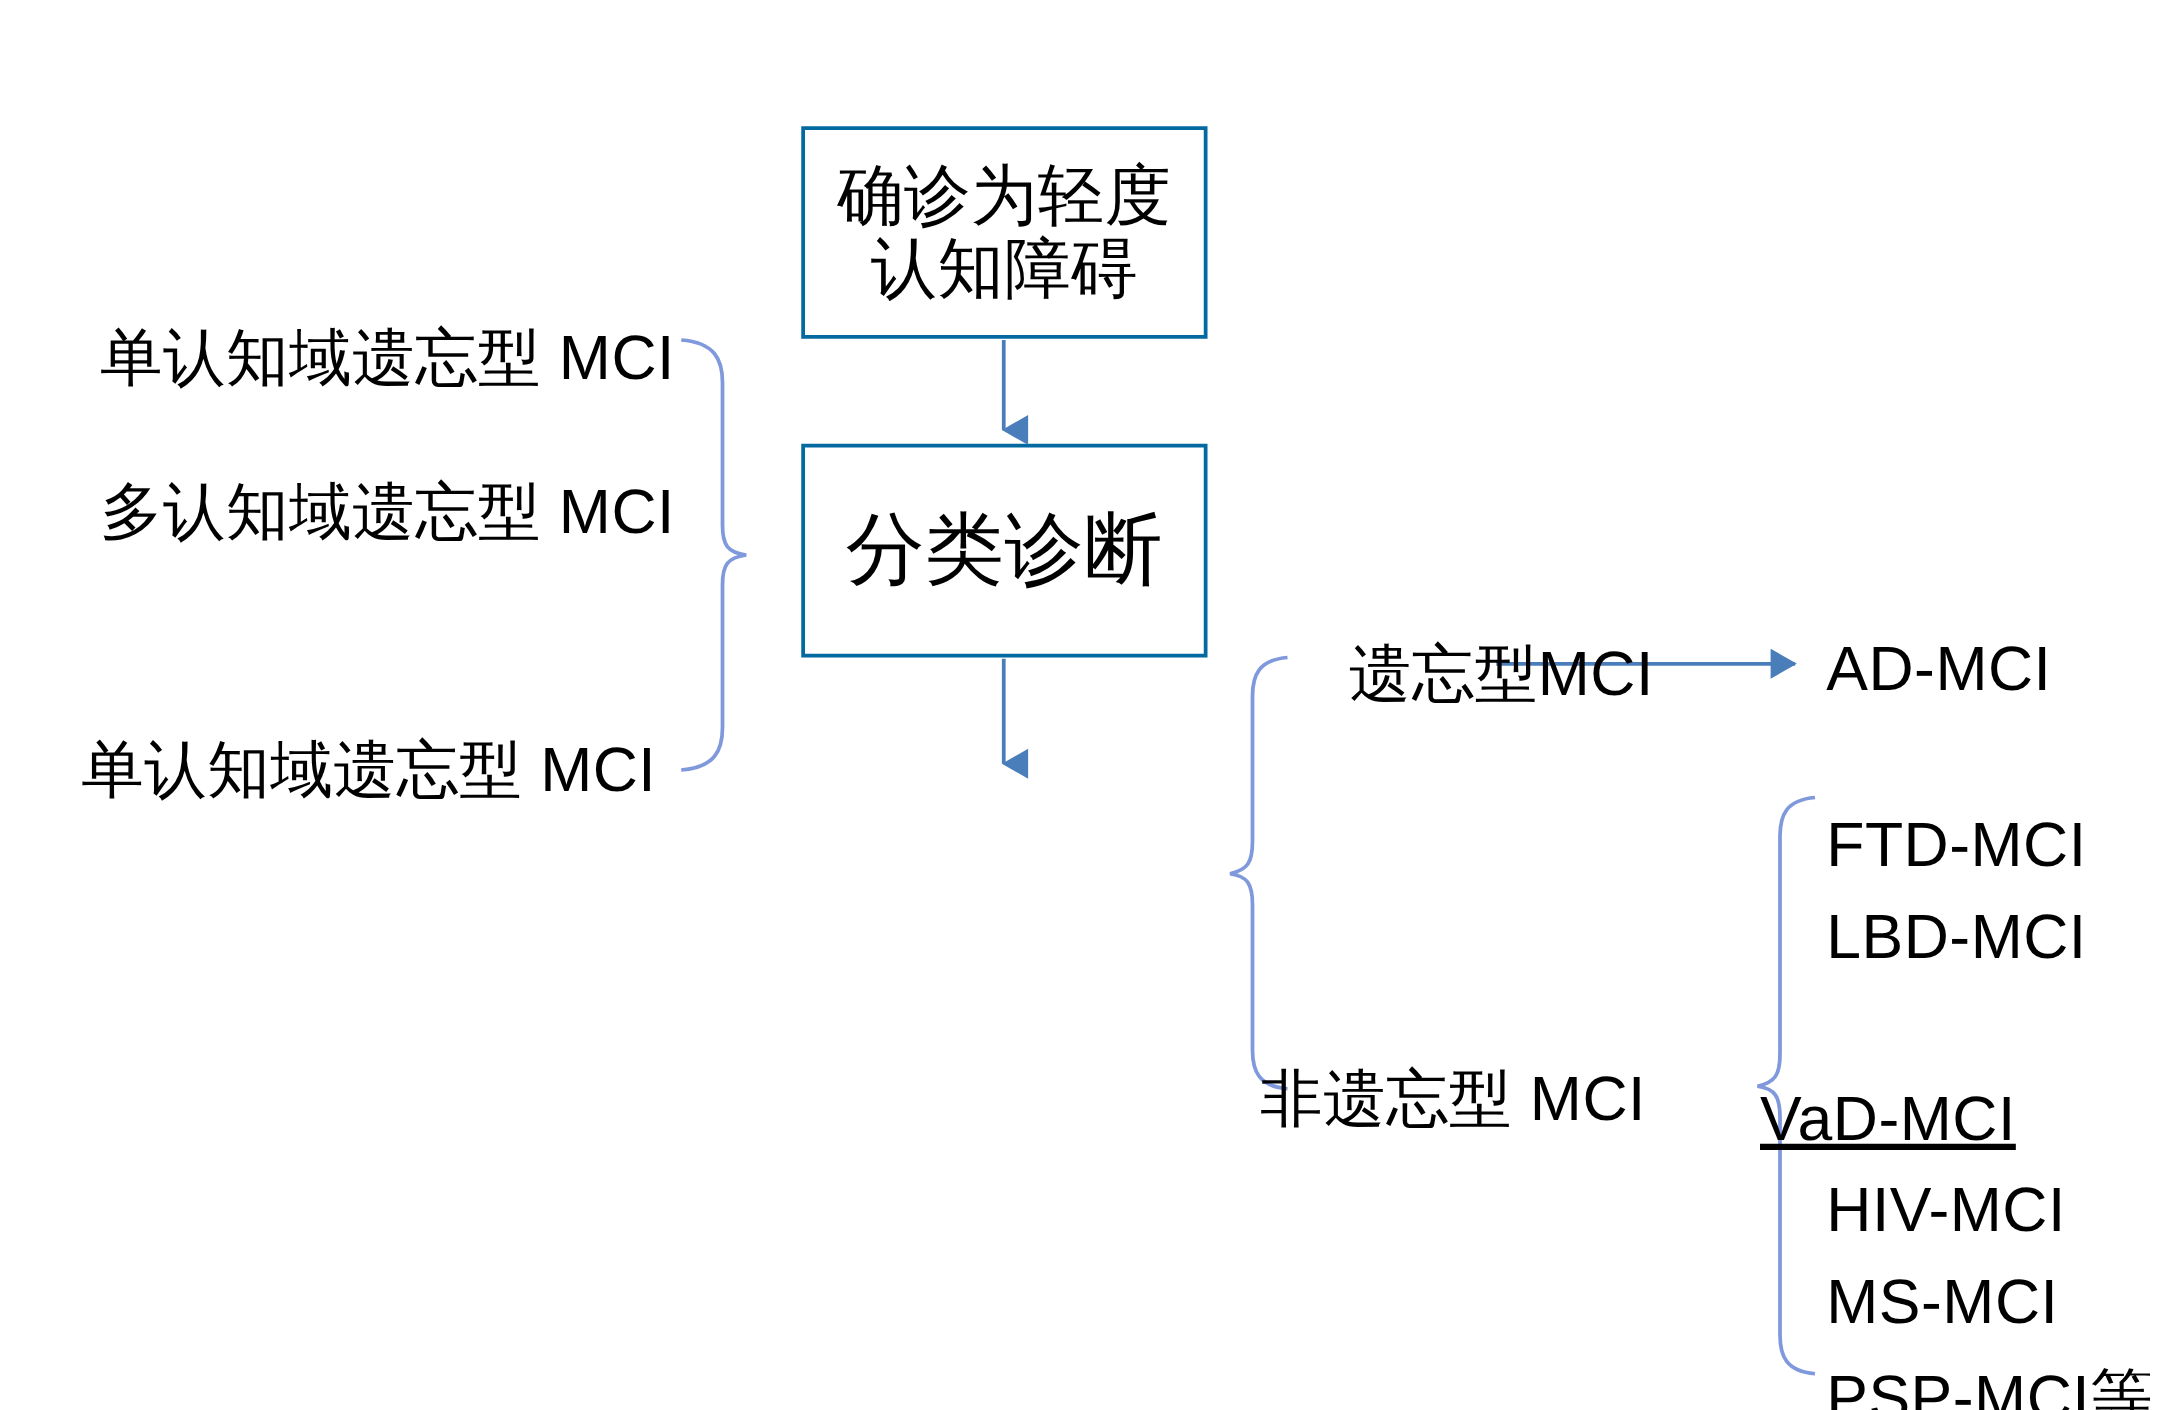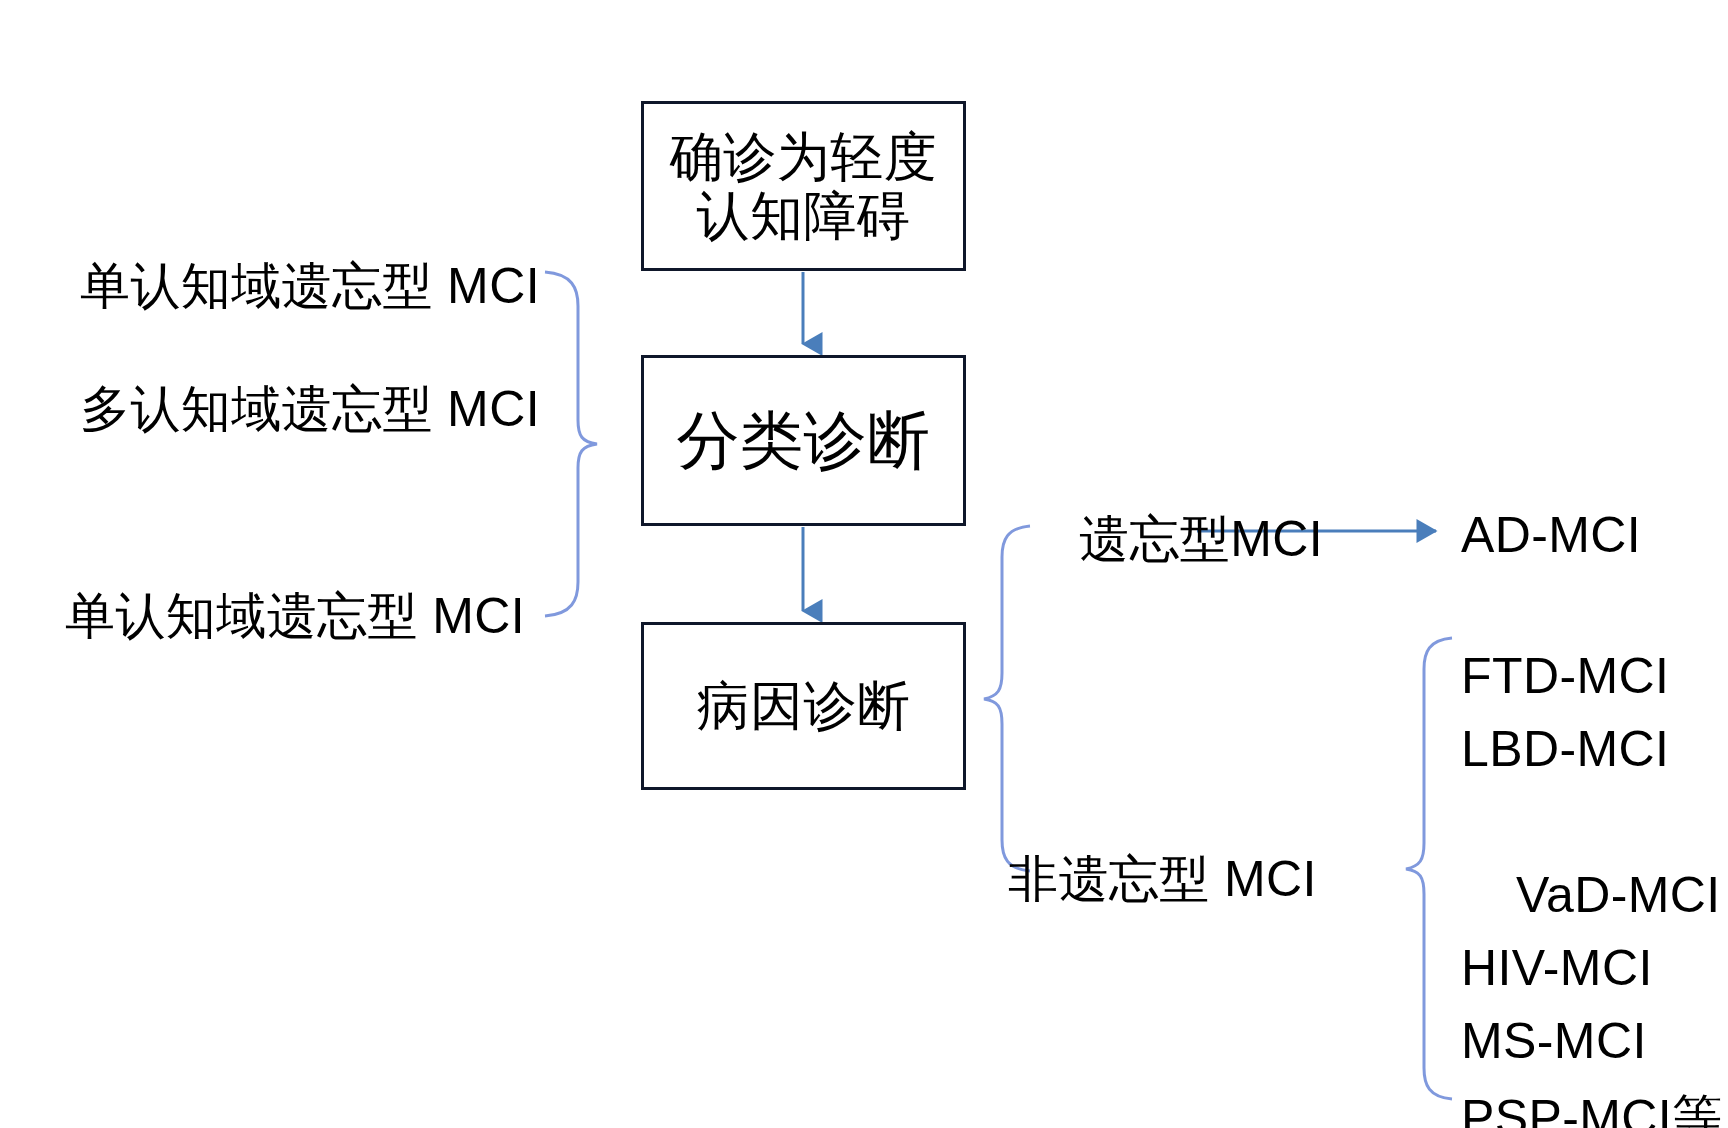--- a/index.html
+++ b/index.html
@@ -15,21 +15,21 @@
     position: relative;
     width: 1728px;
     height: 1128px;
     background: #ffffff;
     overflow: hidden;
   }
   
   .flow-box {
     position: absolute;
     box-sizing: border-box;
-    border: 3px solid #0f172a;
+    border: 3px solid #0369a1;
     background: #ffffff;
     display: flex;
     align-items: center;
     justify-content: center;
     text-align: center;
     line-height: 1.12;
     letter-spacing: 0.5px;
     color: #000000;
   }
   #box-confirm {
@@ -136,43 +136,40 @@
 
   <div class="flow-box" id="box-confirm">
     <span class="box-text">确诊为轻度
 认知障碍</span>
   </div>
 
   <div class="flow-box" id="box-classify">
     <span class="box-text">分类诊断</span>
   </div>
 
-  <div class="flow-box" id="box-etiology">
-    <span class="box-text">病因诊断</span>
-  </div>
 
   <div class="label label-left" style="left:80px; top:253px; width:445px;">单认知域遗忘型 MCI</div>
 
   <div class="label label-left" style="left:80px; top:376px; width:445px;">多认知域遗忘型 MCI</div>
 
 
   <div class="label label-left" style="left:30px; top:583px; width:495px;">单认知域遗忘型 MCI</div>
 
   <div class="label label-mid" style="left:1079px; top:506px;">遗忘型MCI</div>
 
   <div class="label label-mid" style="left:1008px; top:846px;">非遗忘型 MCI</div>
 
   <div class="label label-right" style="left:1461px; top:506px;">AD-MCI</div>
 
   <div class="label label-right" style="left:1461px; top:647px;">FTD-MCI</div>
 
   <div class="label label-right" style="left:1461px; top:720px;">LBD-MCI</div>
 
 
-  <div class="label label-right" style="left:1516px; top:866px;">VaD-MCI</div>
+  <div class="label label-right" style="left:1408px; top:866px;text-decoration:underline;">VaD-MCI</div>
 
   <div class="label label-right" style="left:1461px; top:939px;">HIV-MCI</div>
 
   <div class="label label-right" style="left:1461px; top:1012px;">MS-MCI</div>
 
   <div class="label label-right" style="left:1461px; top:1085px;">PSP-MCI等</div>
 
 </div>
 
 </body></html>

